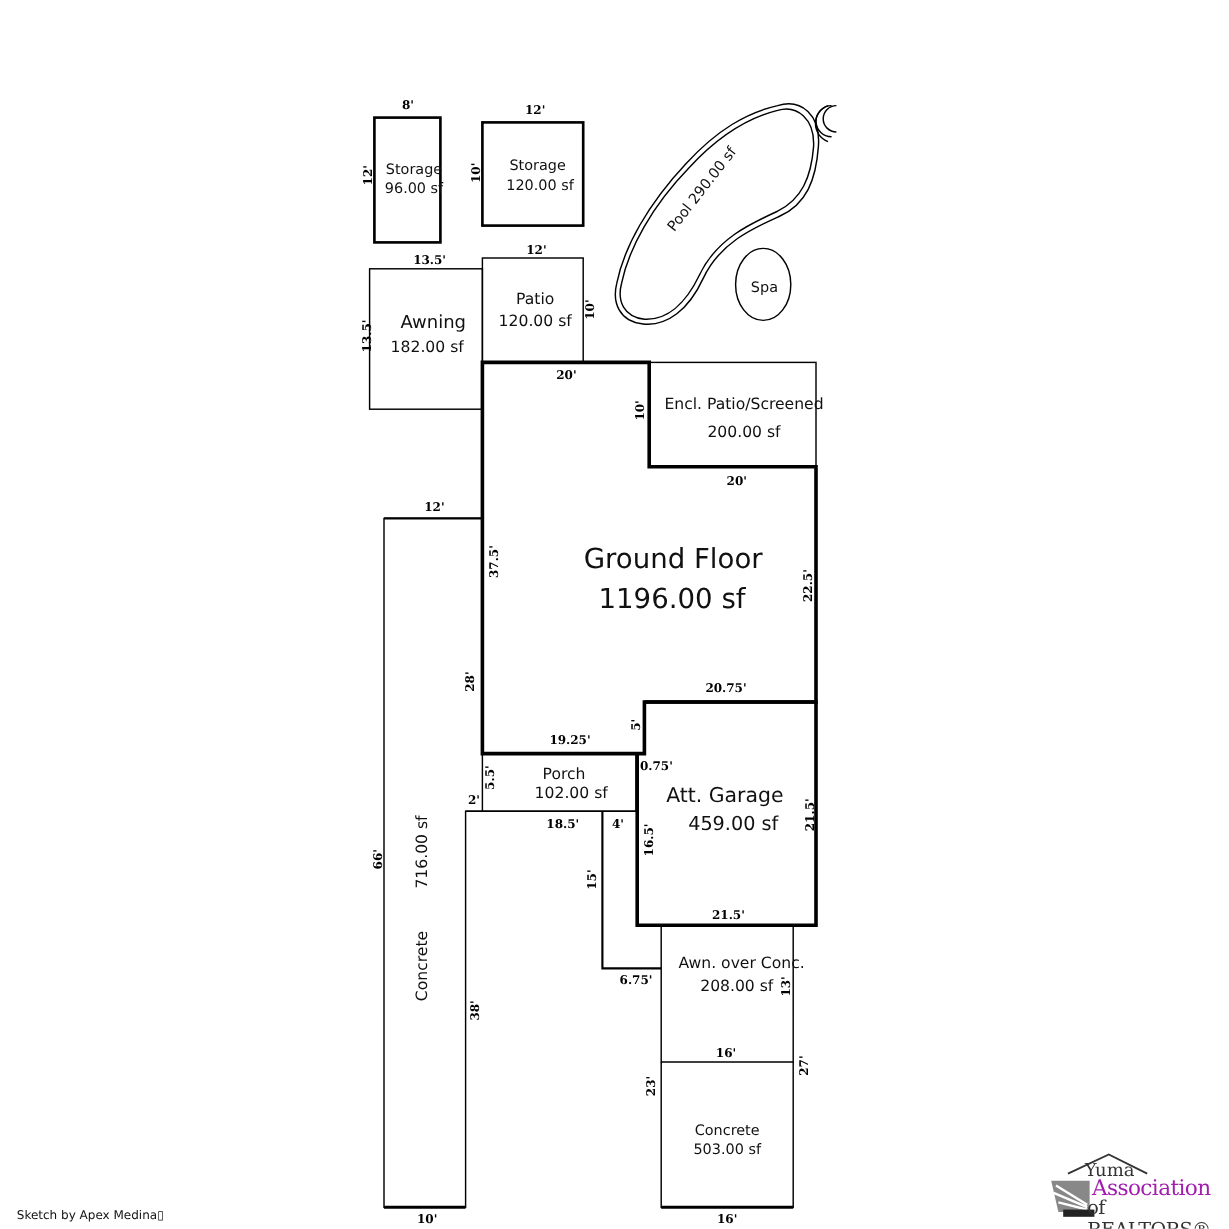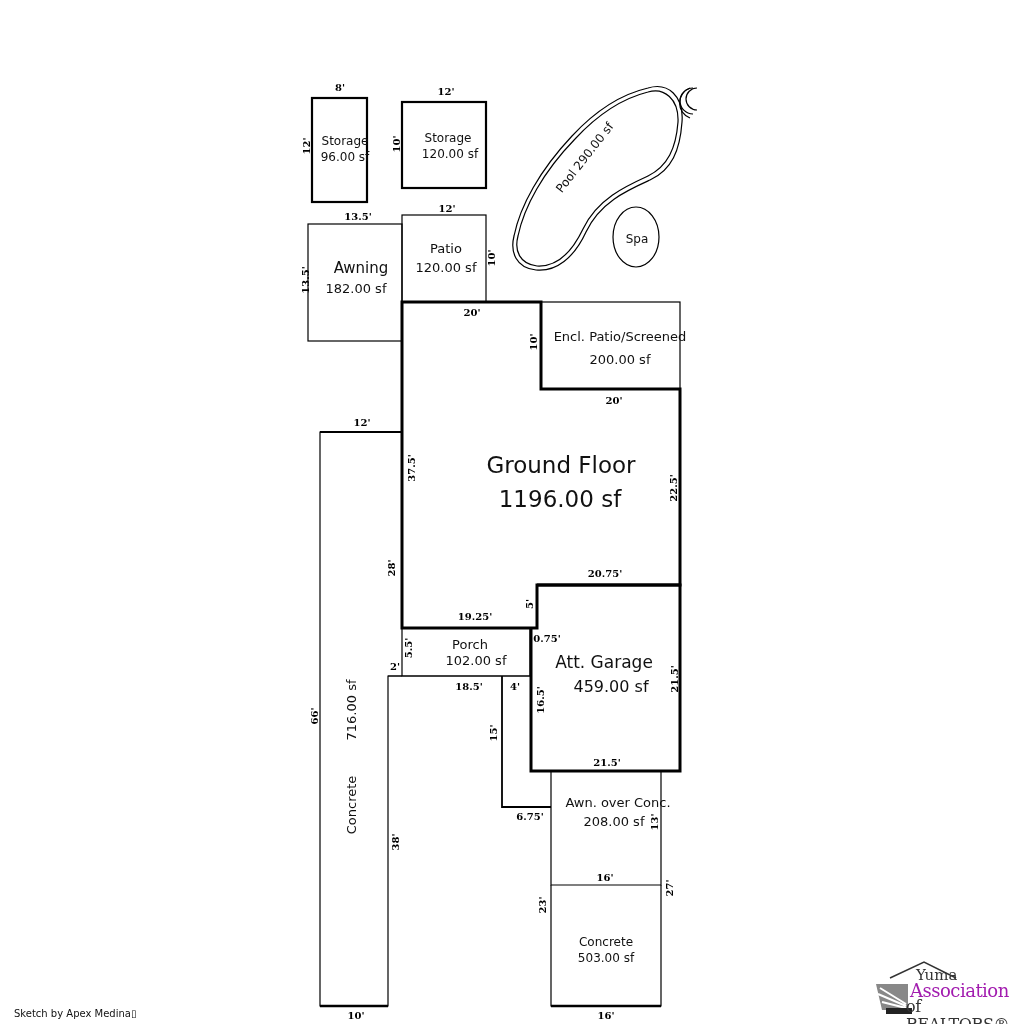--- a/index.html
+++ b/index.html
@@ -4,21 +4,21 @@
 <style>
   html, body { margin:0; padding:0; background:#ffffff; }
   body { width:1024px; height:1024px; position:relative; overflow:hidden; font-family:"DejaVu Sans", sans-serif; }
   svg { position:absolute; left:0; top:0; }
   .thin { fill:none; stroke:#000; stroke-width:1.2; }
   .thick { fill:none; stroke:#000; stroke-width:3; }
   .lbl { font-family:"DejaVu Sans", sans-serif; fill:#111; text-anchor:middle; }
   .dim { font-family:"DejaVu Serif", serif; font-weight:bold; font-size:10px; fill:#000; text-anchor:middle; }
   .footer { position:absolute; left:14px; top:1008px; font-family:"DejaVu Sans", sans-serif; font-size:10px; color:#111; }
   .logo { position:absolute; left:872px; top:958px; width:150px; height:64px; }
-  .logo-t1 { position:absolute; left:44px; top:10px; font-family:"DejaVu Serif", serif; font-size:15px; color:#333; line-height:14px;text-align:center; }
+  .logo-t1 { position:absolute; left:32px; top:10px; font-family:"DejaVu Serif", serif; font-size:15px; color:#333; line-height:14px;text-align:center; }
   .logo-t2 { position:absolute; left:38px; top:24px; font-family:"DejaVu Serif", serif; font-size:18px; color:#a21caf; line-height:18px; letter-spacing:-0.5px; }
   .logo-t3 { position:absolute; left:34px; top:40px; font-family:"DejaVu Serif", serif; font-size:16px; color:#333; line-height:18px; letter-spacing:-0.5px; }
 </style>
 </head>
 <body>
 
 <svg width="1024" height="1024" viewBox="0 0 1024 1024">
 
   <g>
     <rect class="thick" x="312" y="98" width="55" height="104" style="stroke-width:2.2"></rect>

